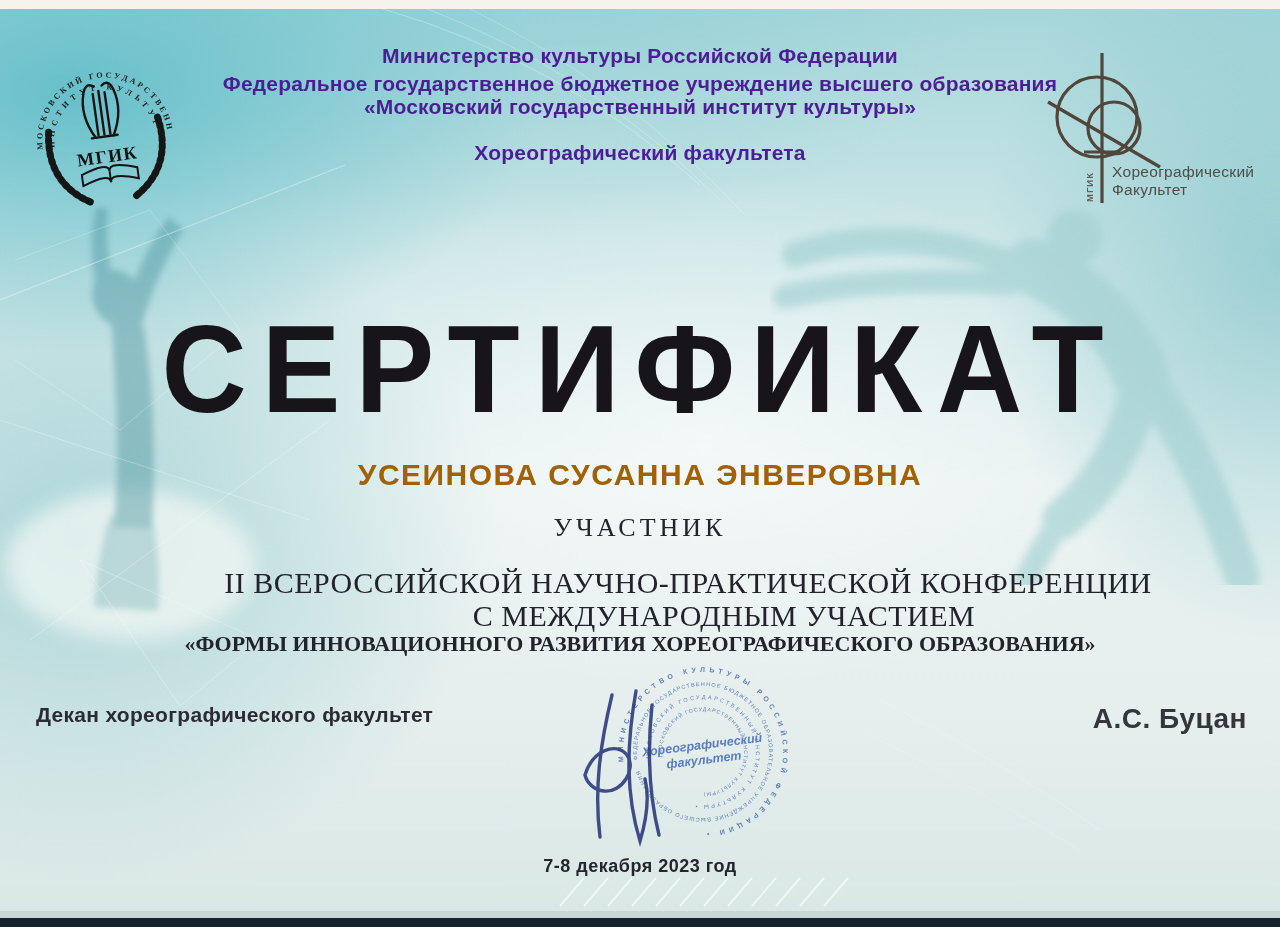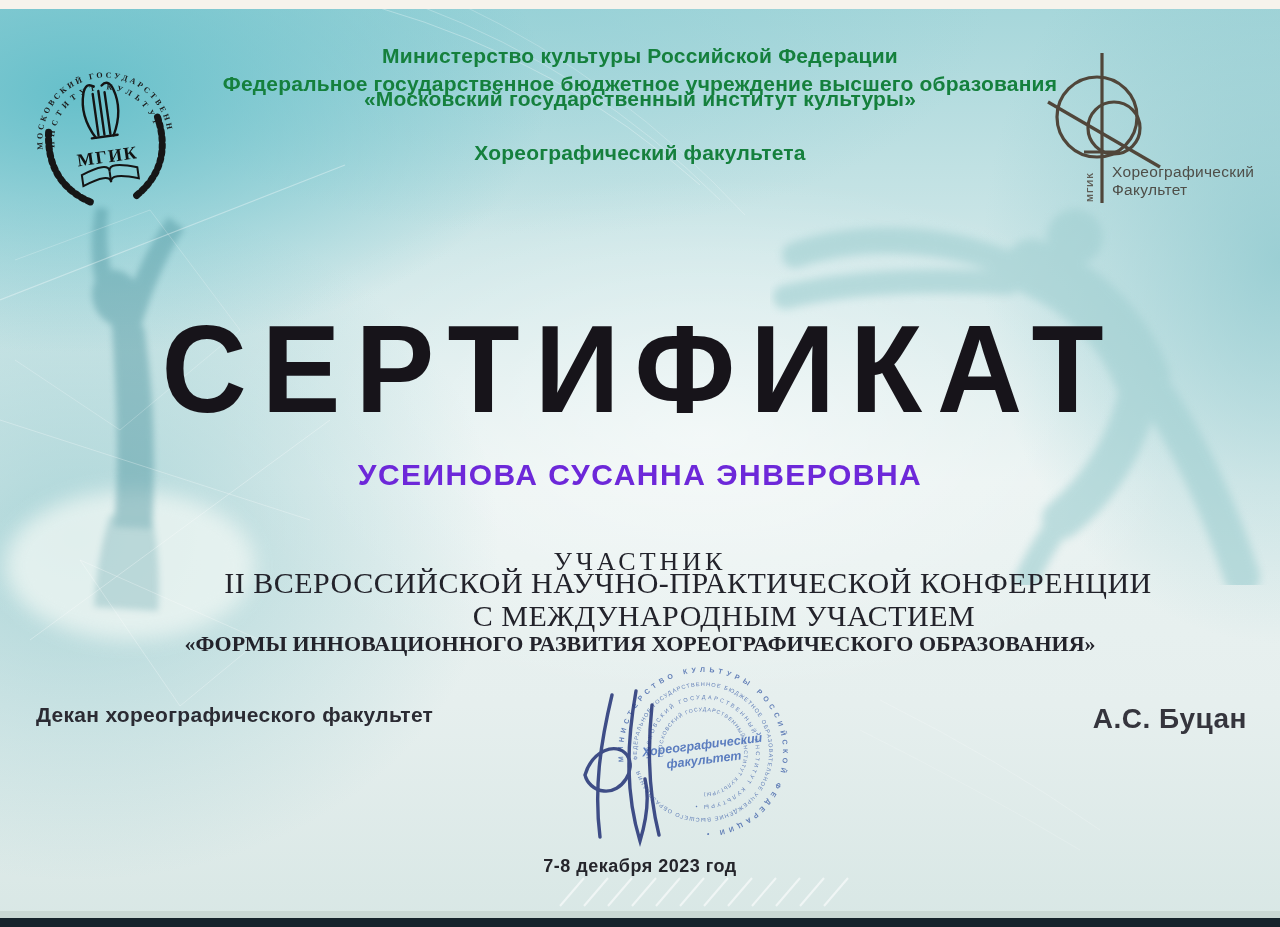--- a/index.html
+++ b/index.html
@@ -16,28 +16,28 @@
       radial-gradient(ellipse 480px 620px at 100% 28%, rgba(138,199,205,.75), rgba(138,199,205,0) 62%),
       radial-gradient(ellipse 640px 520px at 6% 58%, rgba(120,190,196,.55), rgba(120,190,196,0) 66%),
       radial-gradient(ellipse 800px 420px at 55% 47%, rgba(255,255,255,.55), rgba(255,255,255,0) 62%),
       linear-gradient(180deg,#a5d6da 0%,#cfe7e8 28%,#e9f2f1 52%,#e6efee 76%,#d8e7e5 100%);
   }
   .strip-top{position:absolute;left:0;top:0;width:1280px;height:9px;background:#f6f3ec;}
   .strip-bottom-light{position:absolute;left:0;top:911px;width:1280px;height:7px;background:#c9d8d5;}
   .strip-bottom-dark{position:absolute;left:0;top:918px;width:1280px;height:9px;background:#16232c;}
   .figure{position:absolute;pointer-events:none;}
   .center-col{position:absolute;left:0;width:1280px;text-align:center;}
-  .hline{color:#15803d;font-weight:bold;letter-spacing:.2px;}
+  .hline{color:#4c1d95;font-weight:bold;letter-spacing:.2px;}
   .title{
     color:#17141a;font-weight:bold;font-size:118px;letter-spacing:15px;
     transform:scaleY(1.05);transform-origin:center top;white-space:nowrap;
   }
-  .name{color:#6d28d9;font-weight:bold;font-size:30px;letter-spacing:1.5px;}
+  .name{color:#a16207;font-weight:bold;font-size:30px;letter-spacing:1.5px;}
   .serif{font-family:"Liberation Serif",serif;color:#23232b;}
-  .role{font-size:26px;letter-spacing:4px;margin-top:34px;}
+  .role{font-size:26px;letter-spacing:4px;}
   .ev1{font-size:30px;letter-spacing:.5px;padding-left:48px;}
   .ev3{font-size:22px;font-weight:bold;}
   .sign-label{position:absolute;top:703px;left:36px;font-size:21px;font-weight:bold;color:#2b2b33;letter-spacing:.3px;}
   .sign-name{position:absolute;top:703px;right:33px;font-size:28px;font-weight:600;color:#35353d;letter-spacing:.5px;}
   .date-line{top:856px;font-size:18px;font-weight:bold;color:#25252b;letter-spacing:.5px;}
   .stamp-wrap{position:absolute;left:603px;top:652px;width:200px;height:200px;transform:rotate(-7deg);opacity:.92;}
   .stamp-ring{fill:#4566ab;font-family:"Liberation Sans",sans-serif;}
   .sig{position:absolute;left:560px;top:665px;width:140px;height:195px;}
   .emblem{position:absolute;left:18px;top:40px;width:180px;height:168px;transform:rotate(-8deg);}
   .logo-right{position:absolute;left:1040px;top:45px;width:238px;height:170px;}
@@ -142,21 +142,21 @@
     <line x1="8" y1="57" x2="120" y2="122"></line>
     <line x1="44" y1="107" x2="78" y2="107"></line>
   </g>
   <text x="53" y="157" font-size="9.5" font-weight="bold" fill="#5f5e57" letter-spacing="1" transform="rotate(-90 53 157)">МГИК</text>
   <text x="72" y="132" font-size="15.5" fill="#4e4e48" letter-spacing=".3">Хореографический</text>
   <text x="72" y="150" font-size="15.5" fill="#4e4e48" letter-spacing=".3">Факультет</text>
 </svg>
 
 <div class="center-col hline" style="top:44px;font-size:21px;">Министерство культуры Российской Федерации</div>
 <div class="center-col hline" style="top:72px;font-size:21px;">Федеральное государственное бюджетное учреждение высшего образования</div>
-<div class="center-col hline" style="top:87px;font-size:21px;">«Московский государственный институт культуры»</div>
+<div class="center-col hline" style="top:95px;font-size:21px;">«Московский государственный институт культуры»</div>
 <div class="center-col hline" style="top:141px;font-size:21px;">Хореографический факультета</div>
 
 <div class="center-col title" style="top:298px;">СЕРТИФИКАТ</div>
 
 <div class="center-col name" style="top:458px;">УСЕИНОВА СУСАННА ЭНВЕРОВНА</div>
 <div class="center-col serif role" style="top:513px;">УЧАСТНИК</div>
 
 <div class="center-col serif ev1" style="top:566px;">II ВСЕРОССИЙСКОЙ НАУЧНО-ПРАКТИЧЕСКОЙ КОНФЕРЕНЦИИ</div>
 <div class="center-col serif ev1" style="top:599px;margin-left:36px;">С МЕЖДУНАРОДНЫМ УЧАСТИЕМ</div>
 <div class="center-col serif ev3" style="top:631px;">«ФОРМЫ ИННОВАЦИОННОГО РАЗВИТИЯ ХОРЕОГРАФИЧЕСКОГО ОБРАЗОВАНИЯ»</div>

